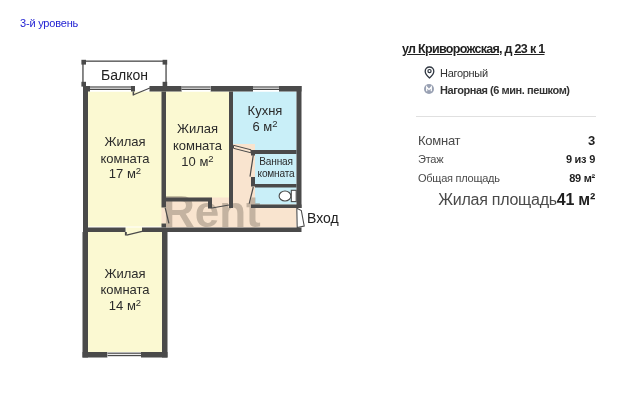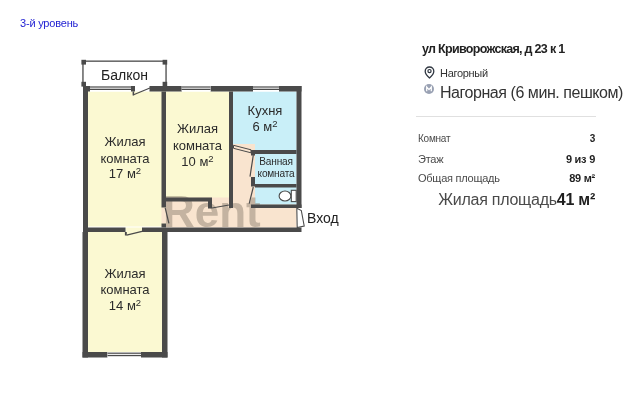--- a/index.html
+++ b/index.html
@@ -170,43 +170,43 @@
 
   <g fill="#2b2b2b" font-size="13" text-anchor="middle">
     <text x="125" y="277.5">Жилая</text>
     <text x="125" y="293.5">комната</text>
     <text x="125" y="309.5">14 м<tspan font-size="9.5" dy="-4">2</tspan></text>
   </g>
 
   <text x="307" y="223" font-size="14" fill="#222">Вход</text>
 </svg>
 
-<div class="abs" style="left:422px;top:42px;font-size:12.5px;letter-spacing:-0.7px;font-weight:bold;color:#222;">ул Криворожская, д 23 к 1</div>
+<div class="abs" style="left:402px;top:42px;font-size:12.5px;letter-spacing:-0.7px;font-weight:bold;color:#222;text-decoration:underline;">ул Криворожская, д 23 к 1</div>
 
 <div class="abs" style="left:424px;top:66px;">
 
   <svg width="11" height="13" viewBox="0 0 11 13" style="display:block;">
     <path d="M5.5 1 C3 1 1.2 2.9 1.2 5.2 C1.2 7.5 3.6 10.3 5.5 12 C7.4 10.3 9.8 7.5 9.8 5.2 C9.8 2.9 8 1 5.5 1 Z" fill="none" stroke="#2f3640" stroke-width="1.3"></path>
     <circle cx="5.5" cy="5.1" r="1.6" fill="none" stroke="#2f3640" stroke-width="1.2"></circle>
   </svg>
 </div>
 
 <div class="abs" style="left:440px;top:66.5px;font-size:11px;letter-spacing:-0.3px;color:#333;">Нагорный</div>
 
 <div class="abs" style="left:423.5px;top:84px;">
 
   <svg width="10" height="10" viewBox="0 0 10 10" style="display:block;">
     <circle cx="5" cy="5" r="5" fill="#99a1b3"></circle>
     <path d="M2.7 7.3 V2.9 L5 5.6 L7.3 2.9 V7.3" fill="none" stroke="#ffffff" stroke-width="1.25"></path>
   </svg>
 </div>
 
-<div class="abs" style="left:440px;top:83.5px;font-size:16px;letter-spacing:-0.45px;color:#333;">Нагорная (6 мин. пешком)</div>
+<div class="abs" style="left:440px;top:83.5px;font-size:11px;letter-spacing:-0.45px;color:#333;font-weight:bold;">Нагорная (6 мин. пешком)</div>
 
 <div class="abs" style="left:416px;top:116px;width:180px;height:1px;background:#e0e0e0;"></div>
 
-<div class="abs" style="left:418px;top:133.3px;width:177px;font-size:10px;letter-spacing:-0.25px;color:#4a4a4a;">Комнат<span style="float:right;font-weight:bold;color:#1f1f1f;">3</span></div>
+<div class="abs" style="left:418px;top:133.3px;width:177px;font-size:13px;letter-spacing:-0.25px;color:#4a4a4a;">Комнат<span style="float:right;font-weight:bold;color:#1f1f1f;">3</span></div>
 
 <div class="abs" style="left:418px;top:152.6px;width:177px;font-size:11px;letter-spacing:-0.25px;color:#4a4a4a;">Этаж<span style="float:right;font-weight:bold;color:#1f1f1f;padding-left:12px;">9 из 9</span></div>
 
 <div class="abs" style="left:418px;top:171.9px;width:177px;font-size:11px;letter-spacing:-0.25px;color:#4a4a4a;">Общая площадь<span style="float:right;font-weight:bold;color:#1f1f1f;">89 м²</span></div>
 
 <div class="abs" style="left:418px;top:191.2px;width:177px;font-size:16px;letter-spacing:-0.25px;color:#4a4a4a;text-align:right;">Жилая площадь<span style="float:right;font-weight:bold;color:#1f1f1f;">41 м²</span></div>
 
 </body></html>

